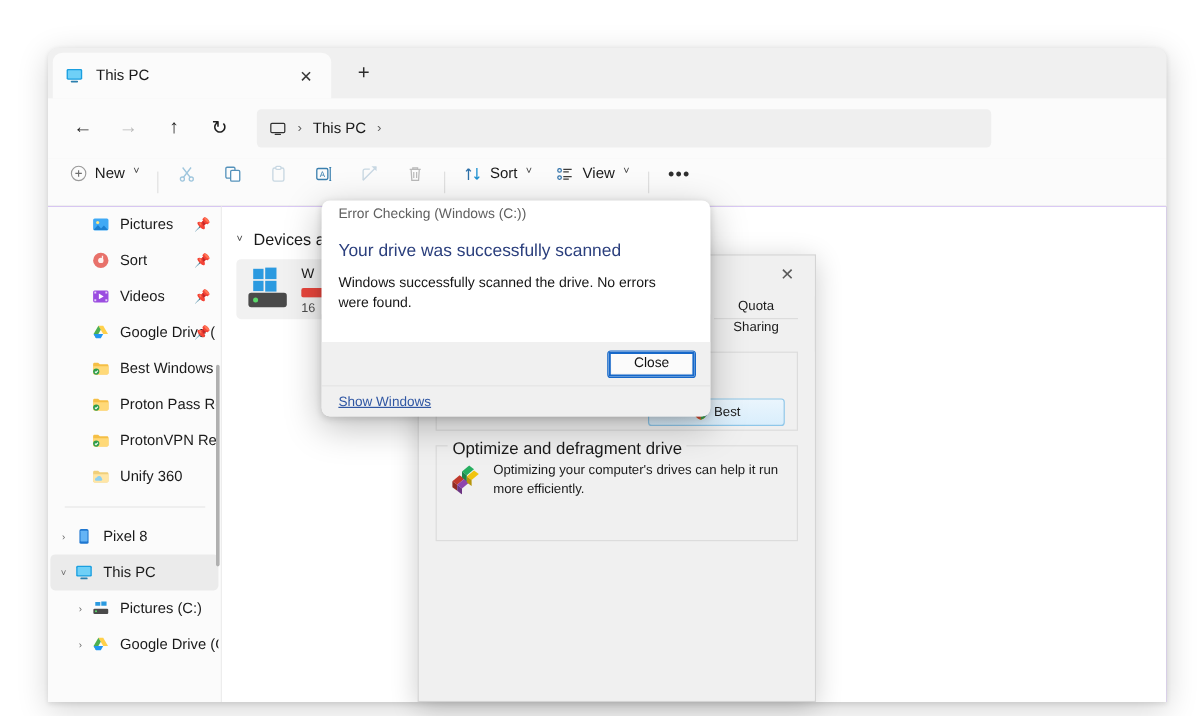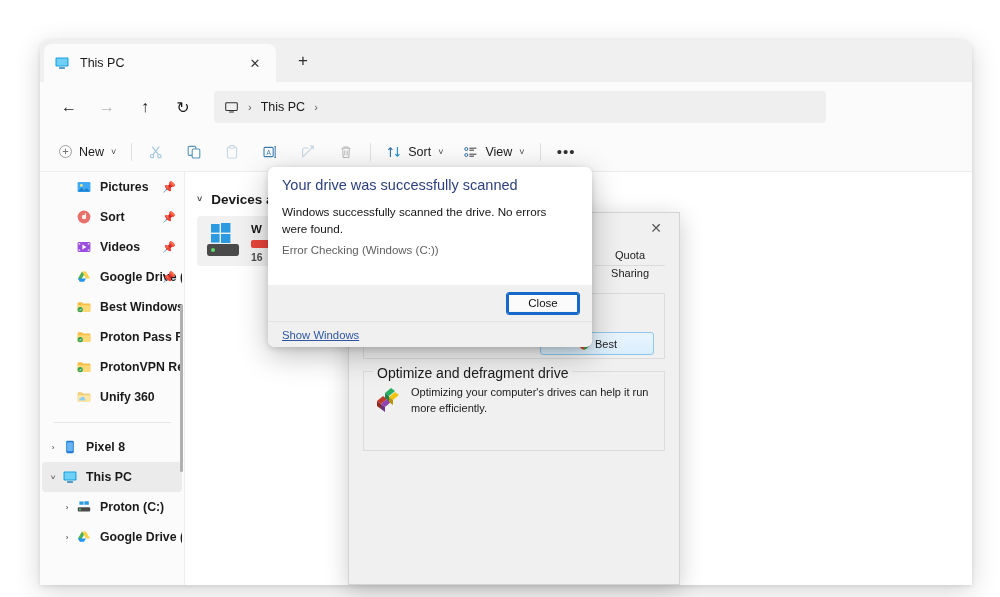--- a/index.html
+++ b/index.html
@@ -85,34 +85,33 @@
   }
   #search-input::placeholder { color:#6a6a6a; }
 
   
   #cmdbar {
     position:absolute; left:0; top:92px; width:100%; height:40px;
     background:#fbfbfb; display:flex; align-items:center;
     border-bottom: 1px solid #ececec;
   }
   .cmd {
-    height:30px; display:flex; align-items:center; gap:6px;
+    height:30px; display:flex; align-items:flex-start; gap:6px;
     padding: 0 8px; margin: 0 2px; border-radius:5px;
     font-size:12.5px; color:#1b1b1b; white-space:nowrap;
   }
   .cmd.ico-only { padding: 0 9px; }
   .cmd .chev { font-size:9px; color:#3b3b3b; margin-left:1px;}
   .cmd-sep { width:1px; height:18px; background:#e0e0e0; margin: 0 5px; }
   #cmd-new { margin-left: 10px; }
 
   
   #body-area {
     position:absolute; left:0; top:132px; width:100%; height:413px;
     background:#6d28d9;
-    font-weight:bold;
   }
   #sidebar {
     position:absolute; left:0; top:0; width: 145px; height:100%;
     background:#fbfbfb; overflow:hidden;
   }
   .side-item {
     position:relative; height:30px; display:flex; align-items:center;
     padding-left: 18px; border-radius:4px; margin: 0 3px 0 2px;
   }
   .side-item.selected { background:#ebebeb; }
@@ -496,21 +495,21 @@
         <span class="side-label">This PC</span>
       </div>
 
       <div class="side-item side-indent2">
         <span class="side-twisty">›</span>
         <svg class="side-ico" viewBox="0 0 16 16">
           <path d="M3.4 2.6h4.2v3.2H3.4zM8.4 2.2h4.4v3.6H8.4z" fill="#2b9ae0"></path>
           <rect x="1.8" y="8.2" width="12.4" height="4.4" rx="1" fill="#4a4a4a"></rect>
           <circle cx="4" cy="10.4" r="0.9" fill="#5ad96a"></circle>
         </svg>
-        <span class="side-label">Proton (C:)</span>
+        <span class="side-label">Pictures (C:)</span>
       </div>
 
       <div class="side-item side-indent2">
         <span class="side-twisty">›</span>
         <svg class="side-ico" viewBox="0 0 16 16">
           <path d="M6 2.4h4l4 7h-4z" fill="#ffd04a"></path>
           <path d="M6 2.4L2 9.4l2 3.4 4-7z" fill="#4caf50"></path>
           <path d="M2 9.4h8l-2 3.4H4z" fill="#2196f3"></path>
         </svg>
         <span class="side-label">Google Drive (G</span>
@@ -589,25 +588,25 @@
           <path d="M15 13v5l4 3v-5z" fill="#b7950b"></path>
         </svg>
         <div class="gb-text">Optimizing your computer's drives can help it run more efficiently.</div>
       </div>
     </div>
 
   </div>
 </div>
 
 <div id="err-dialog">
+  <div id="err-titlebar">Error Checking (Windows (C:))</div>
   <div id="err-content">
     <div id="err-heading">Your drive was successfully scanned</div>
     <div id="err-body">Windows successfully scanned the drive. No errors were found.</div>
   </div>
-  <div id="err-titlebar">Error Checking (Windows (C:))</div>
   <div id="err-buttons">
     <div id="btn-close">
       <span>Close</span>
     </div>
   </div>
   <div id="err-footer">
     <span id="show-details">Show Windows</span>
   </div>
 </div>
 

